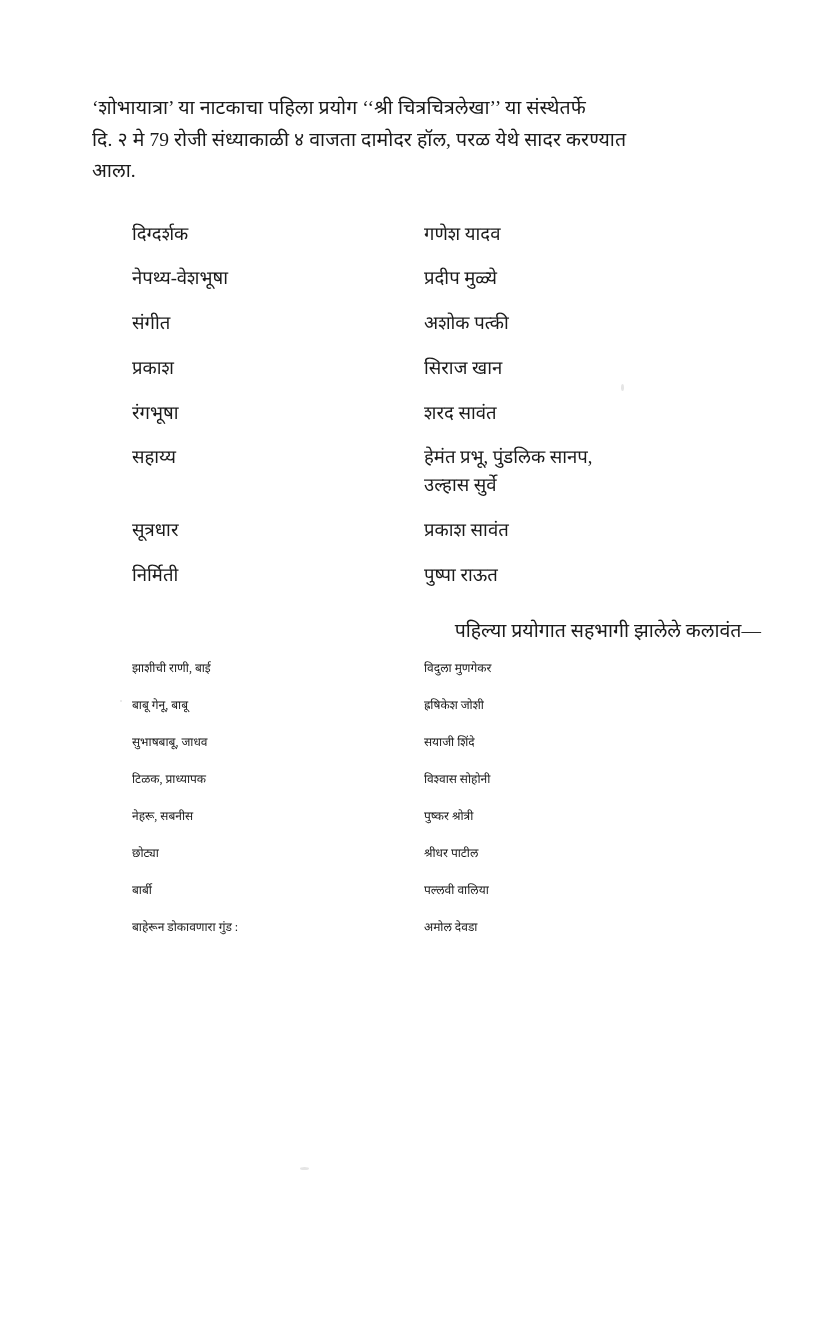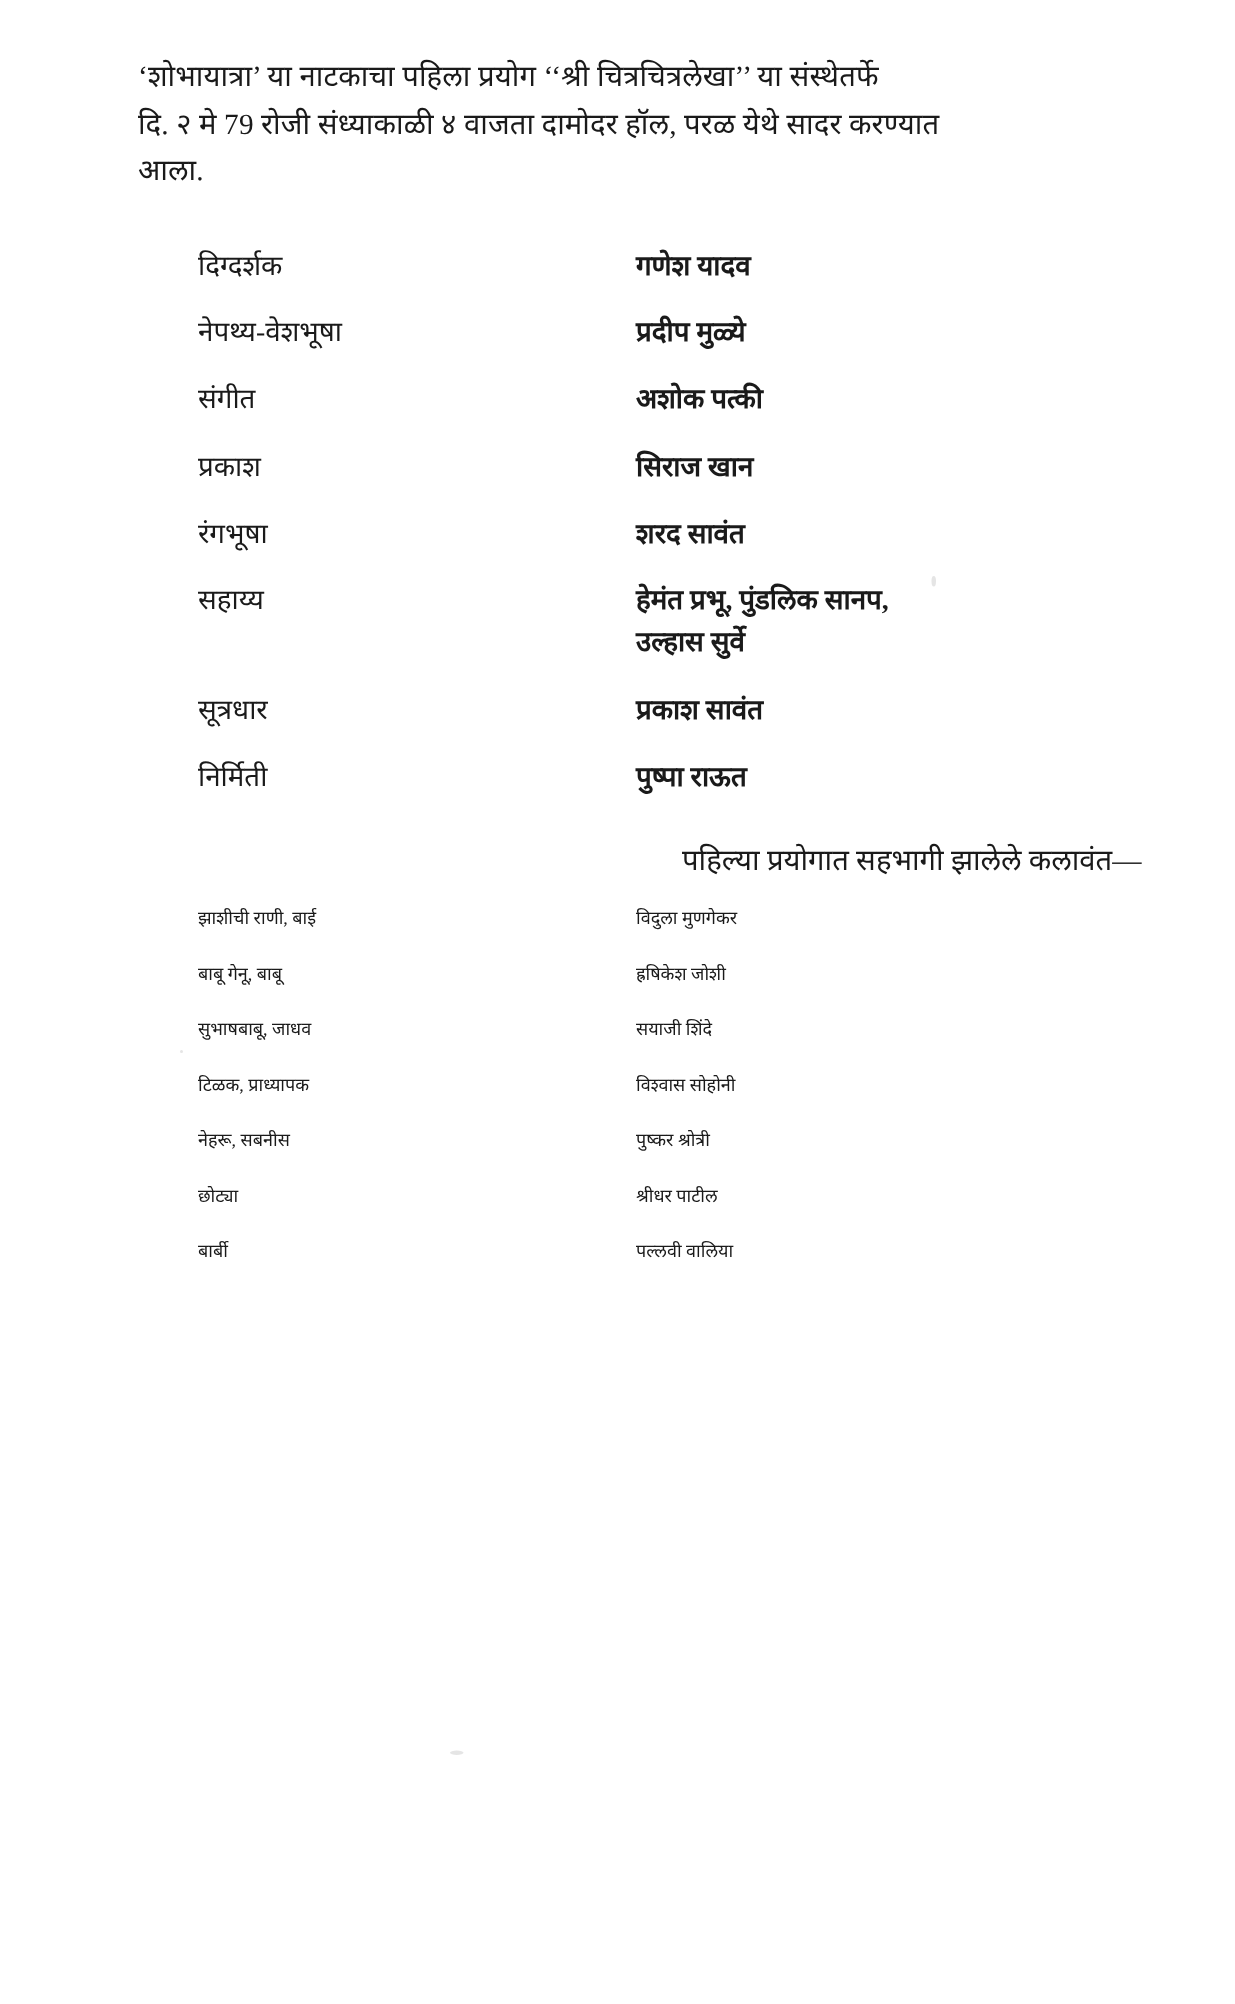--- a/index.html
+++ b/index.html
@@ -11,21 +11,21 @@
     height: 1336px;
     background: #ffffff;
     font-family: "Liberation Serif", "DejaVu Serif", serif;
     color: #1a1a1a;
     position: relative;
     overflow: hidden;
   }
   .page {
     position: absolute;
     inset: 0;
-    padding: 36px 62px 40px 92px;
+    padding: 92px 62px 40px 92px;
     box-sizing: border-box;
   }
   .intro {
     font-size: 19.5px;
     line-height: 1.62;
     text-align: justify;
     letter-spacing: 0.1px;
     margin: 0 0 26px 0;
     padding-right: 6px;
   }
@@ -42,21 +42,20 @@
     line-height: 1.5;
     vertical-align: top;
     padding: 8px 0 9px 0;
   }
   .credits td.role {
     width: 290px;
     padding-left: 18px;
   }
   .credits td.person {
     padding-left: 2px;
-    font-weight: bold;
   }
   .credits td.person .sub {
     display: block;
   }
   .section-head {
     font-size: 19.5px;
     line-height: 1.5;
     margin: 18px 0 4px 0;
     text-align: right;
   }
@@ -179,19 +178,23 @@
         <td class="actor">पुष्कर श्रोत्री</td>
       </tr>
       <tr>
         <td class="character">छोट्या</td>
         <td class="actor">श्रीधर पाटील</td>
       </tr>
       <tr>
         <td class="character">बार्बी</td>
         <td class="actor">पल्लवी वालिया</td>
       </tr>
+      <tr>
+        <td class="character">बाहेरून डोकावणारा गुंड  :</td>
+        <td class="actor">अमोल देवडा</td>
+      </tr>
     </tbody>
   </table>
 
   <span class="speck s1"></span>
   <span class="speck s2"></span>
   <span class="speck s3"></span>
 </div>
 
 </body></html>

